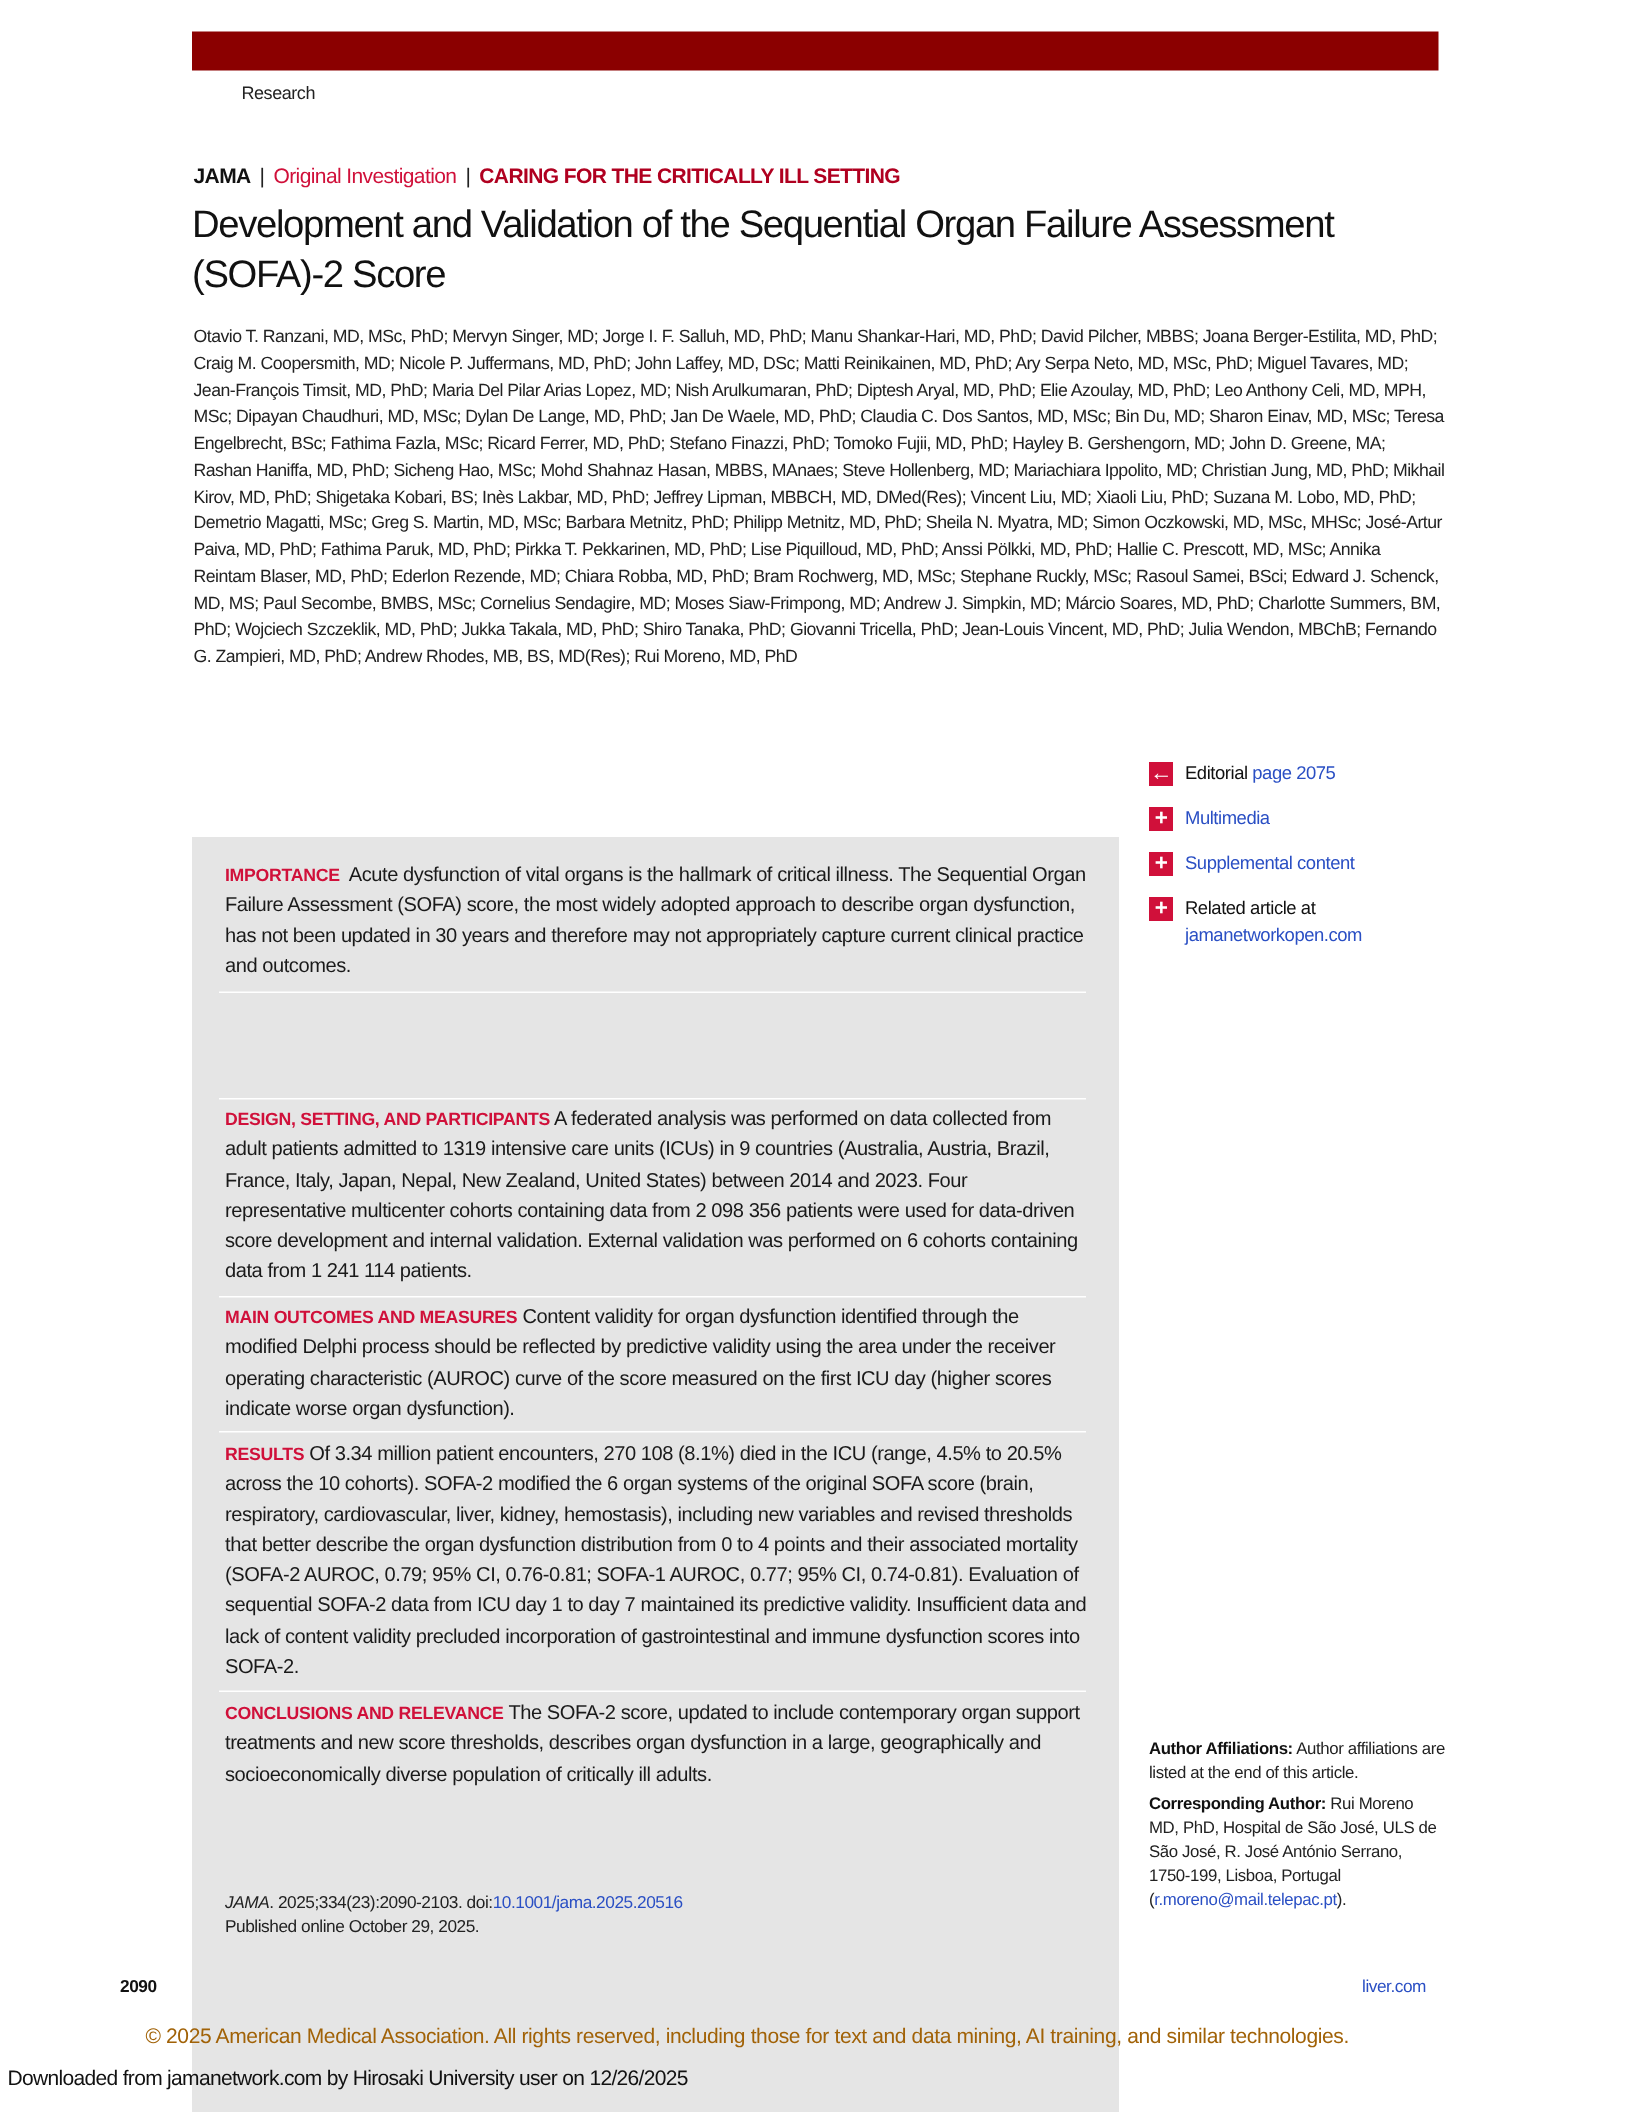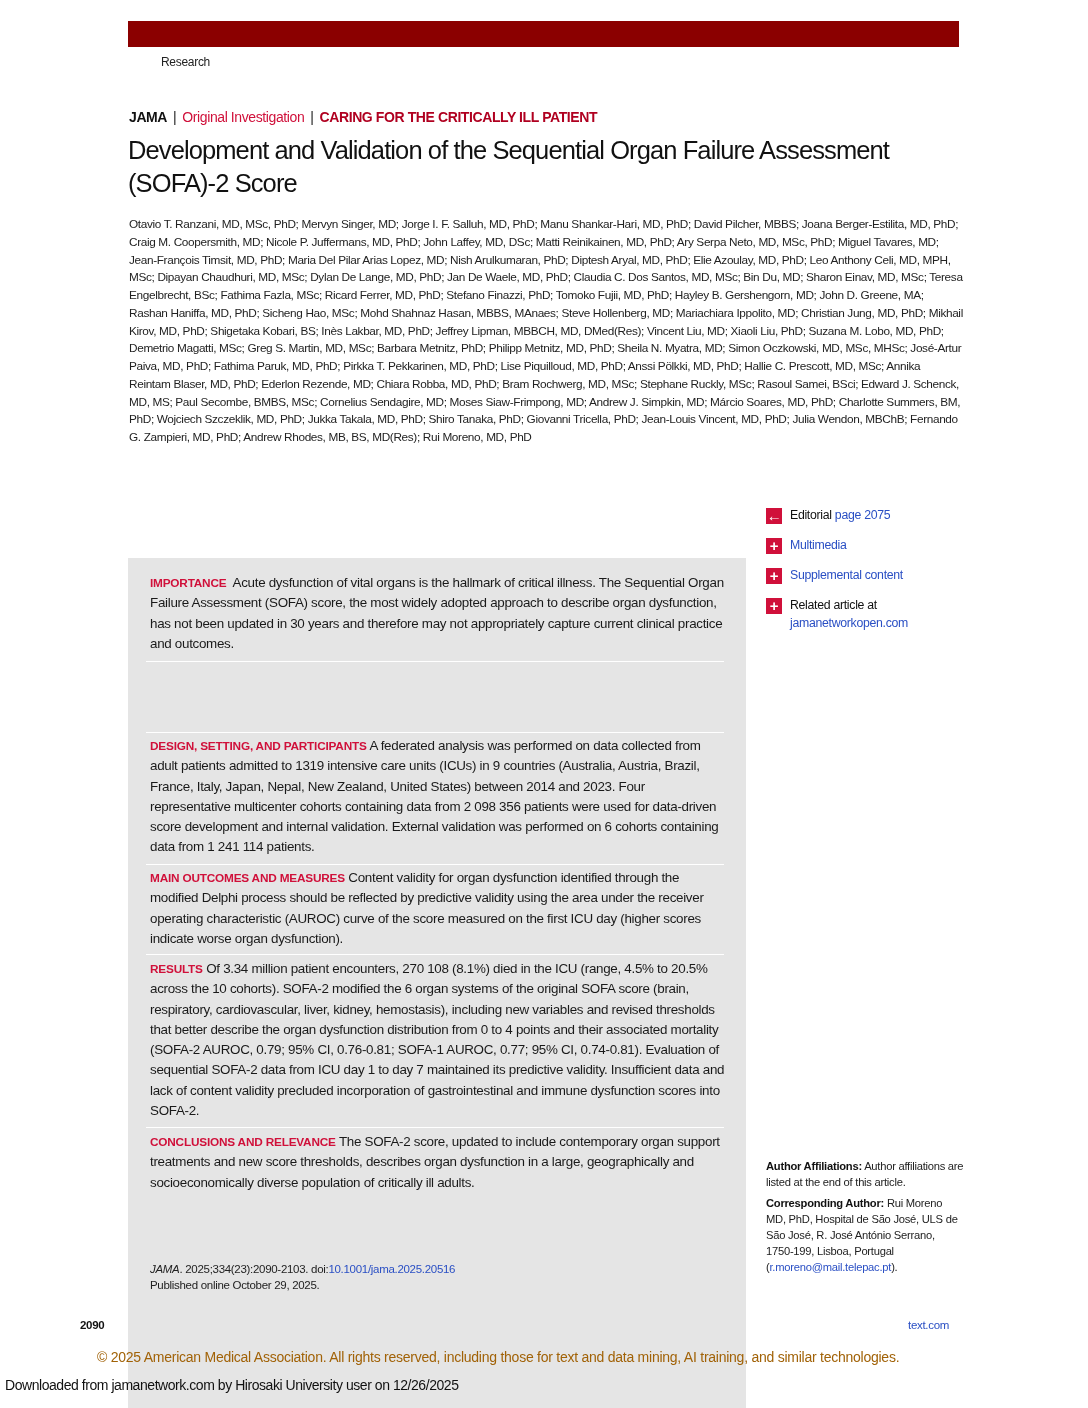--- a/index.html
+++ b/index.html
@@ -43,21 +43,21 @@
   #copyright { left: 97px; top: 1349px; font-size: 14px; color: #a16207; white-space: nowrap; letter-spacing: -0.25px; }
   #download-note { left: 5px; top: 1377px; font-size: 14px; color: #111; white-space: nowrap; letter-spacing: -0.45px; }
 </style>
 </head>
 <body>
 
 <div id="top-bar" class="abs"></div>
 <div id="section-label" class="abs">Research</div>
 
 <div id="kicker" class="abs">
-  <span class="jama">JAMA</span><span class="sep">|</span><span class="type">Original Investigation</span><span class="sep">|</span><span class="series">CARING FOR THE CRITICALLY ILL PATIENT</span>
+  <span class="jama">JAMA</span><span class="sep">|</span><span class="type">Original Investigation</span><span class="sep">|</span><span class="series">CARING FOR THE CRITICALLY ILL SETTING</span>
 </div>
 
 <h1 id="title" class="abs">Development and Validation of the Sequential Organ Failure Assessment (SOFA)-2 Score</h1>
 
 <p id="authors" class="abs">Otavio T. Ranzani, MD, MSc, PhD; Mervyn Singer, MD; Jorge I. F. Salluh, MD, PhD; Manu Shankar-Hari, MD, PhD; David Pilcher, MBBS; Joana Berger-Estilita, MD, PhD; Craig M. Coopersmith, MD; Nicole P. Juffermans, MD, PhD; John Laffey, MD, DSc; Matti Reinikainen, MD, PhD; Ary Serpa Neto, MD, MSc, PhD; Miguel Tavares, MD; Jean-François Timsit, MD, PhD; Maria Del Pilar Arias Lopez, MD; Nish Arulkumaran, PhD; Diptesh Aryal, MD, PhD; Elie Azoulay, MD, PhD; Leo Anthony Celi, MD, MPH, MSc; Dipayan Chaudhuri, MD, MSc; Dylan De Lange, MD, PhD; Jan De Waele, MD, PhD; Claudia C. Dos Santos, MD, MSc; Bin Du, MD; Sharon Einav, MD, MSc; Teresa Engelbrecht, BSc; Fathima Fazla, MSc; Ricard Ferrer, MD, PhD; Stefano Finazzi, PhD; Tomoko Fujii, MD, PhD; Hayley B. Gershengorn, MD; John D. Greene, MA; Rashan Haniffa, MD, PhD; Sicheng Hao, MSc; Mohd Shahnaz Hasan, MBBS, MAnaes; Steve Hollenberg, MD; Mariachiara Ippolito, MD; Christian Jung, MD, PhD; Mikhail Kirov, MD, PhD; Shigetaka Kobari, BS; Inès Lakbar, MD, PhD; Jeffrey Lipman, MBBCH, MD, DMed(Res); Vincent Liu, MD; Xiaoli Liu, PhD; Suzana M. Lobo, MD, PhD; Demetrio Magatti, MSc; Greg S. Martin, MD, MSc; Barbara Metnitz, PhD; Philipp Metnitz, MD, PhD; Sheila N. Myatra, MD; Simon Oczkowski, MD, MSc, MHSc; José-Artur Paiva, MD, PhD; Fathima Paruk, MD, PhD; Pirkka T. Pekkarinen, MD, PhD; Lise Piquilloud, MD, PhD; Anssi Pölkki, MD, PhD; Hallie C. Prescott, MD, MSc; Annika Reintam Blaser, MD, PhD; Ederlon Rezende, MD; Chiara Robba, MD, PhD; Bram Rochwerg, MD, MSc; Stephane Ruckly, MSc; Rasoul Samei, BSci; Edward J. Schenck, MD, MS; Paul Secombe, BMBS, MSc; Cornelius Sendagire, MD; Moses Siaw-Frimpong, MD; Andrew J. Simpkin, MD; Márcio Soares, MD, PhD; Charlotte Summers, BM, PhD; Wojciech Szczeklik, MD, PhD; Jukka Takala, MD, PhD; Shiro Tanaka, PhD; Giovanni Tricella, PhD; Jean-Louis Vincent, MD, PhD; Julia Wendon, MBChB; Fernando G. Zampieri, MD, PhD; Andrew Rhodes, MB, BS, MD(Res); Rui Moreno, MD, PhD</p>
 
 <div id="abstract-box" class="abs">
   <p class="abs-section" style="top:15px;">
     <span class="head">IMPORTANCE</span>&nbsp; <span>Acute dysfunction of vital organs is the hallmark of critical illness. The Sequential Organ Failure Assessment (SOFA) score, the most widely adopted approach to describe organ dysfunction, has not been updated in 30 years and therefore may not appropriately capture current clinical practice and outcomes.</span>
   </p>
@@ -103,15 +103,15 @@
     <span><span class="sl-text">Related article at</span><br><span class="sl-link">jamanetworkopen.com</span></span>
   </div>
 </div>
 
 <div id="affiliations" class="abs">
   <p><b>Author Affiliations:</b> <span>Author affiliations are listed at the end of this article.</span></p>
   <p><b>Corresponding Author:</b> <span>Rui Moreno MD, PhD, Hospital de São José, ULS de São José, R. José António Serrano, 1750-199, Lisboa, Portugal (</span><span class="link">r.moreno@mail.telepac.pt</span><span>).</span></p>
 </div>
 
 <div id="page-number" class="abs">2090</div>
-<div id="site-link" class="abs">text.com</div>
+<div id="site-link" class="abs">liver.com</div>
 <div id="copyright" class="abs">© 2025 American Medical Association. All rights reserved, including those for text and data mining, AI training, and similar technologies.</div>
 <div id="download-note" class="abs">Downloaded from jamanetwork.com by Hirosaki University user on 12/26/2025</div>
 
 </body></html>

